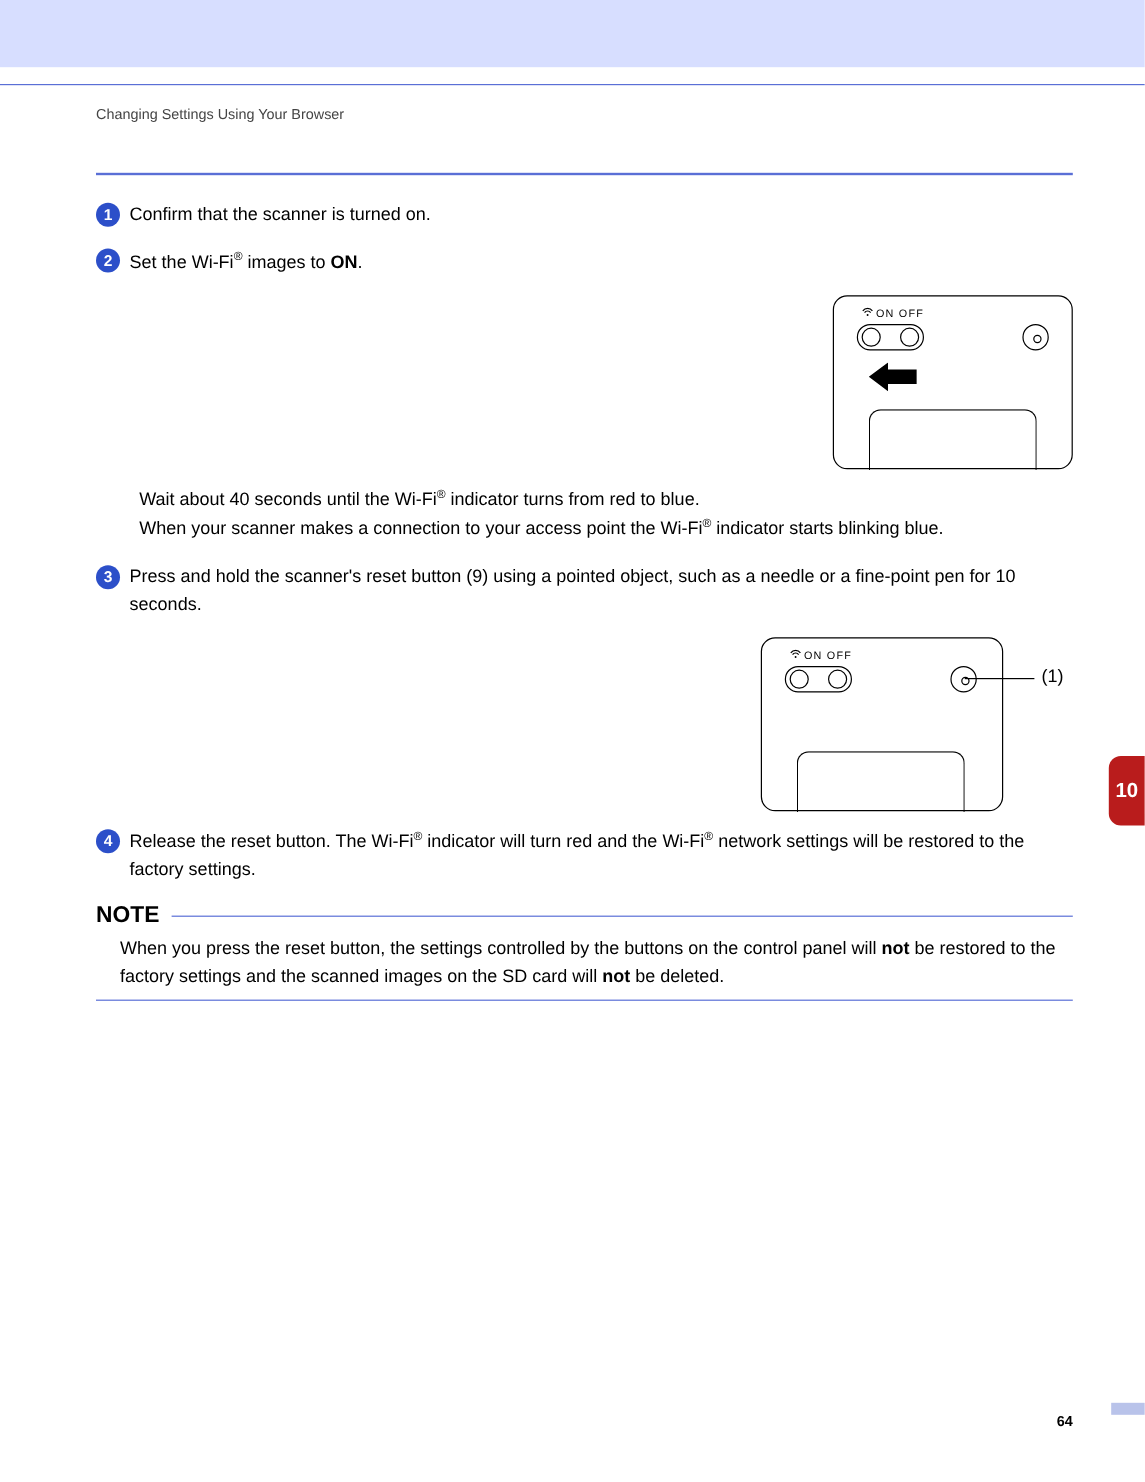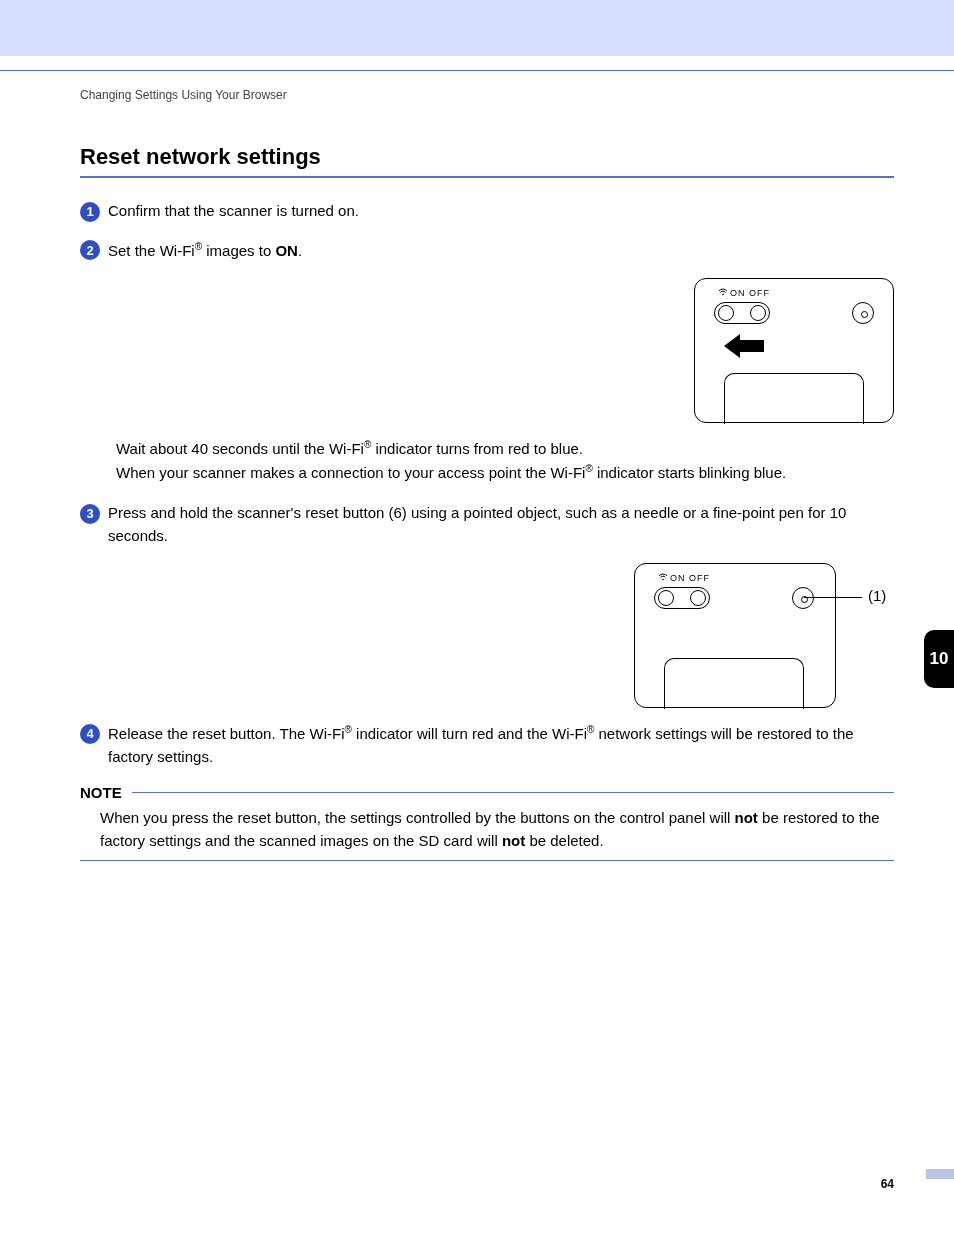--- a/index.html
+++ b/index.html
@@ -27,39 +27,38 @@
 .knob.left{left:3px}.knob.right{right:3px}
 .bigbtn{position:absolute;top:24px;right:20px;width:20px;height:20px;border:1.5px solid #000;border-radius:50%}
 .bigbtn .dot{position:absolute;top:50%;left:50%;width:5px;height:5px;margin:-2.5px 0 0 -2.5px;border:1px solid #000;border-radius:50%}
 .arrow{position:absolute;top:56px;left:30px}
 .door{position:absolute;bottom:-1px;left:30px;right:30px;height:50px;border:1px solid #000;border-bottom:none;border-radius:10px 10px 0 0}
 .callout-line{position:absolute;top:34px;left:170px;width:58px;height:1px;background:#000}
 .callout-text{position:absolute;top:24px;left:234px;font-size:15px}
 .after-img{font-size:15px;line-height:1.5;margin:0 0 18px 36px}
 .note-block{margin-top:4px}
 .note-head{display:flex;align-items:center;margin-bottom:6px}
-.note-title{font-weight:bold;font-size:15px;margin-right:10px}
+.note-title{font-weight:bold;font-size:19px;margin-right:10px}
 .note-rule{flex:1;height:1px;background:#5a6fd6}
 .note-body{font-size:15px;line-height:1.5;margin-left:20px;margin-bottom:8px}
 .note-bottom{height:1px;background:#5a6fd6}
-.side-tab{position:absolute;right:0;top:630px;width:30px;height:58px;background:#000000;color:#fff;font-size:17px;font-weight:bold;display:flex;align-items:center;justify-content:center;border-radius:10px 0 0 10px}
+.side-tab{position:absolute;right:0;top:630px;width:30px;height:58px;background:#b91c1c;color:#fff;font-size:17px;font-weight:bold;display:flex;align-items:center;justify-content:center;border-radius:10px 0 0 10px}
 .page-num{position:absolute;right:60px;bottom:44px;font-size:12px;font-weight:bold}
 .corner{position:absolute;right:0;bottom:56px;width:28px;height:10px;background:#b9c3ea}
 </style>
 </head>
 <body>
 
 <div class="page">
   <div class="top-band"></div>
   <div class="hr-line"></div>
 
   <div class="content">
     <div class="section-header">Changing Settings Using Your Browser</div>
 
-    <h1>Reset network settings</h1>
     <div class="h1-rule"></div>
 
 
     <div class="step">
       <div class="step-num"><span class="badge">1</span></div>
       <div class="step-body">Confirm that the scanner is turned on.</div>
     </div>
 
     <div class="step">
       <div class="step-num"><span class="badge">2</span></div>
@@ -95,21 +94,21 @@
       </div>
     </div>
 
     <div class="after-img">
       <span>Wait about 40 seconds until the Wi-Fi</span><span class="sup">®</span><span> indicator turns from red to blue.</span><br>
       <span>When your scanner makes a connection to your access point the Wi-Fi</span><span class="sup">®</span><span> indicator starts blinking blue.</span>
     </div>
 
     <div class="step">
       <div class="step-num"><span class="badge">3</span></div>
-      <div class="step-body">Press and hold the scanner's reset button (6) using a pointed object, such as a needle or a fine-point pen for 10 seconds.</div>
+      <div class="step-body">Press and hold the scanner's reset button (9) using a pointed object, such as a needle or a fine-point pen for 10 seconds.</div>
     </div>
 
     <div class="device-wrap">
       <div class="device" style="width:260px">
         <div class="device-outline" style="width:200px"></div>
         <span class="wifi-ic">
           <svg width="10" height="8" viewBox="0 0 10 8">
               <path d="M1 3 A5 5 0 0 1 9 3" fill="none" stroke="#000" stroke-width="1"></path>
               <path d="M2.5 4.5 A3 3 0 0 1 7.5 4.5" fill="none" stroke="#000" stroke-width="1"></path>
               <circle cx="5" cy="6.5" r="0.8" fill="#000"></circle>

